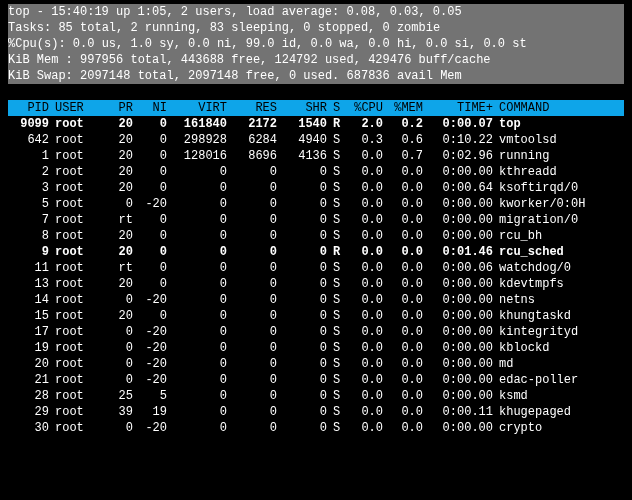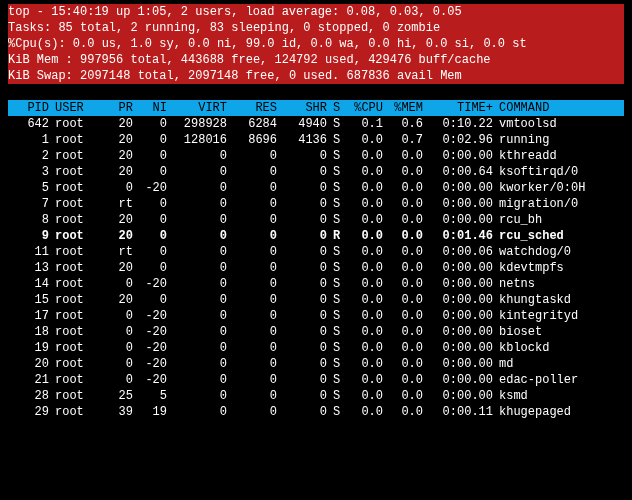--- a/index.html
+++ b/index.html
@@ -1,17 +1,17 @@
 <!DOCTYPE html>
 <html><head>
 <meta charset="utf-8">
 <style>
   html,body{margin:0;padding:0;background:#000;color:#fff;font-family:"Courier New",monospace;font-size:12px;line-height:16px;width:632px;height:500px;overflow:hidden}
   .screen{padding:4px 8px}
-  .hdr-row{background:#b91c1c;color:#fff;white-space:nowrap}
+  .hdr-row{background:#737373;color:#fff;white-space:nowrap}
   .bold{font-weight:normal}
   .col-header{background:#0ea5e9;color:#000}
   table{border-collapse:collapse;width:100%;table-layout:fixed}
   td{padding:0 3px;white-space:nowrap;overflow:hidden}
   .r{text-align:right}
   .l{text-align:left}
   .hl td{font-weight:bold;color:#fff}
 </style>
 </head>
 <body>
@@ -84,30 +84,44 @@
       <td class="r">RES</td>
       <td class="r">SHR</td>
       <td class="l">S</td>
       <td class="r">%CPU</td>
       <td class="r">%MEM</td>
       <td class="r">TIME+</td>
       <td class="l">COMMAND</td>
     </tr>
     </tbody>
       <tbody id="proc-body">
+        <tr class="hl">
+          <td class="r">9099</td>
+          <td class="l">root</td>
+          <td class="r">20</td>
+          <td class="r">0</td>
+          <td class="r">161840</td>
+          <td class="r">2172</td>
+          <td class="r">1540</td>
+          <td class="l">R</td>
+          <td class="r">2.0</td>
+          <td class="r">0.2</td>
+          <td class="r">0:00.07</td>
+          <td class="l">top</td>
+        </tr>
         <tr>
           <td class="r">642</td>
           <td class="l">root</td>
           <td class="r">20</td>
           <td class="r">0</td>
           <td class="r">298928</td>
           <td class="r">6284</td>
           <td class="r">4940</td>
           <td class="l">S</td>
-          <td class="r">0.1</td>
+          <td class="r">0.3</td>
           <td class="r">0.6</td>
           <td class="r">0:10.22</td>
           <td class="l">vmtoolsd</td>
         </tr>
         <tr>
           <td class="r">1</td>
           <td class="l">root</td>
           <td class="r">20</td>
           <td class="r">0</td>
           <td class="r">128016</td>
@@ -267,34 +281,20 @@
           <td class="r">0</td>
           <td class="r">0</td>
           <td class="r">0</td>
           <td class="l">S</td>
           <td class="r">0.0</td>
           <td class="r">0.0</td>
           <td class="r">0:00.00</td>
           <td class="l">kintegrityd</td>
         </tr>
         <tr>
-          <td class="r">18</td>
-          <td class="l">root</td>
-          <td class="r">0</td>
-          <td class="r">-20</td>
-          <td class="r">0</td>
-          <td class="r">0</td>
-          <td class="r">0</td>
-          <td class="l">S</td>
-          <td class="r">0.0</td>
-          <td class="r">0.0</td>
-          <td class="r">0:00.00</td>
-          <td class="l">bioset</td>
-        </tr>
-        <tr>
           <td class="r">19</td>
           <td class="l">root</td>
           <td class="r">0</td>
           <td class="r">-20</td>
           <td class="r">0</td>
           <td class="r">0</td>
           <td class="r">0</td>
           <td class="l">S</td>
           <td class="r">0.0</td>
           <td class="r">0.0</td>
@@ -349,16 +349,30 @@
           <td class="r">39</td>
           <td class="r">19</td>
           <td class="r">0</td>
           <td class="r">0</td>
           <td class="r">0</td>
           <td class="l">S</td>
           <td class="r">0.0</td>
           <td class="r">0.0</td>
           <td class="r">0:00.11</td>
           <td class="l">khugepaged</td>
+        </tr>
+        <tr>
+          <td class="r">30</td>
+          <td class="l">root</td>
+          <td class="r">0</td>
+          <td class="r">-20</td>
+          <td class="r">0</td>
+          <td class="r">0</td>
+          <td class="r">0</td>
+          <td class="l">S</td>
+          <td class="r">0.0</td>
+          <td class="r">0.0</td>
+          <td class="r">0:00.00</td>
+          <td class="l">crypto</td>
         </tr>
       </tbody>
   </table>
 </div>
 
 </body></html>

